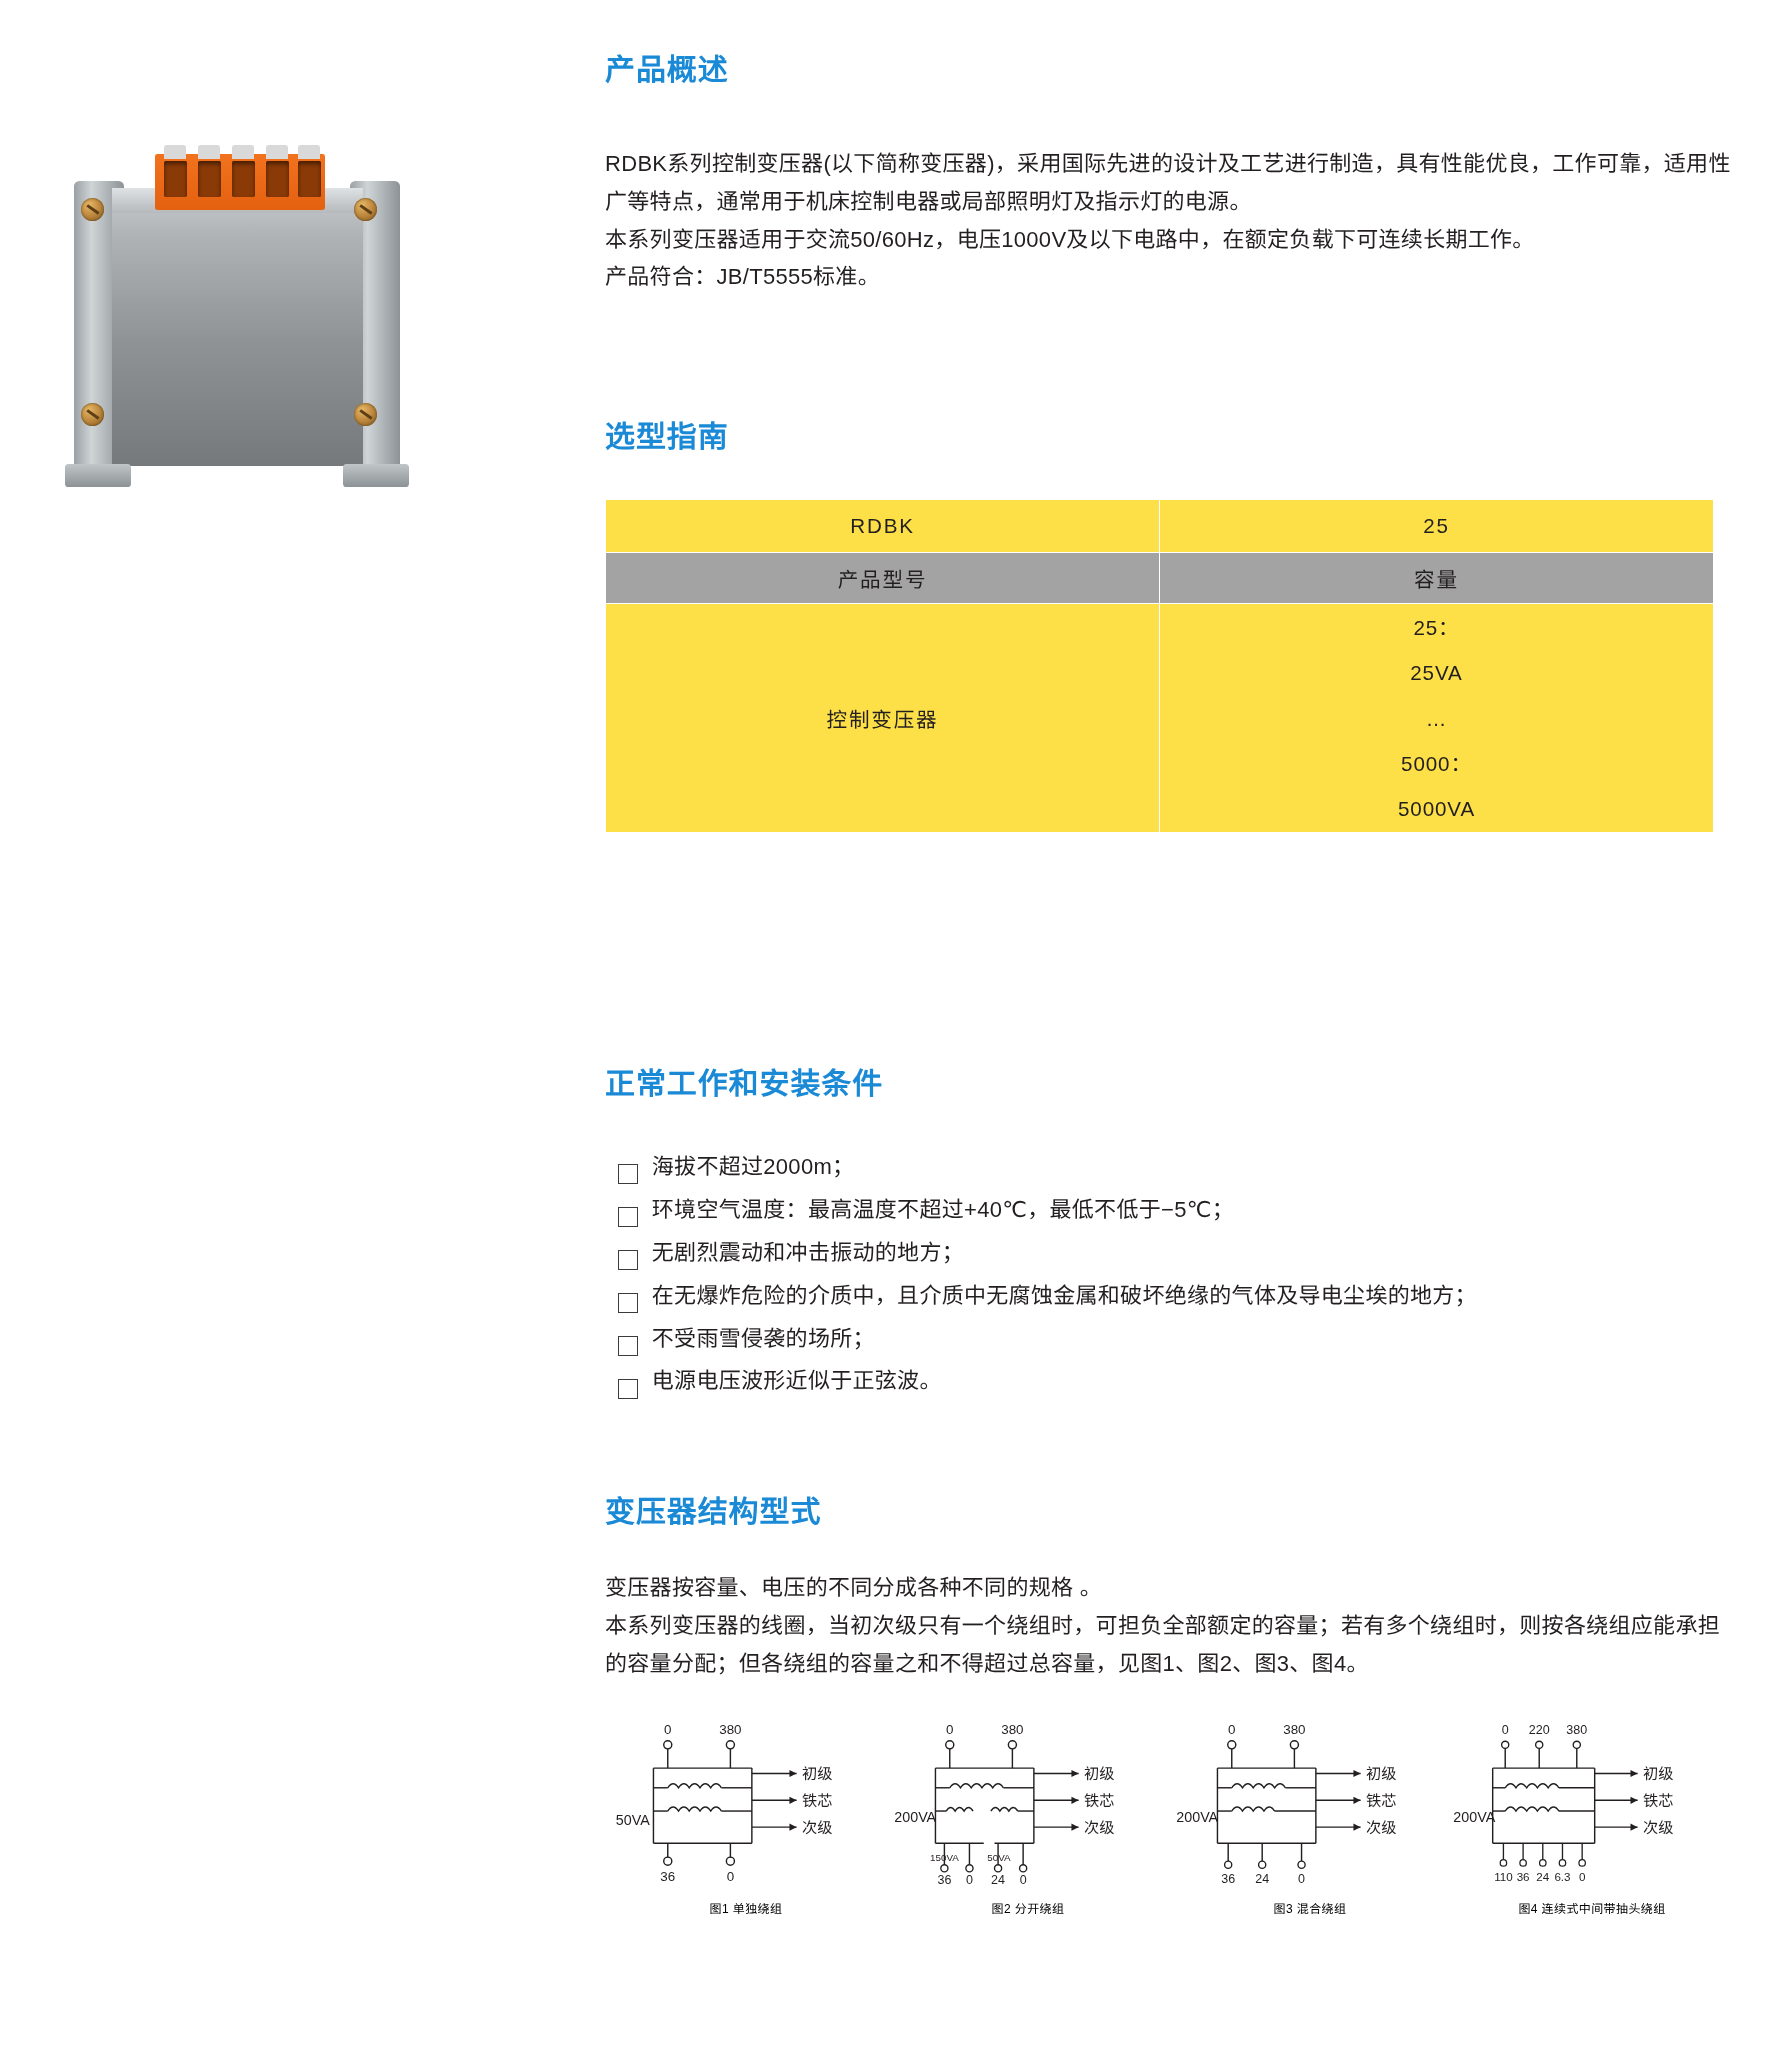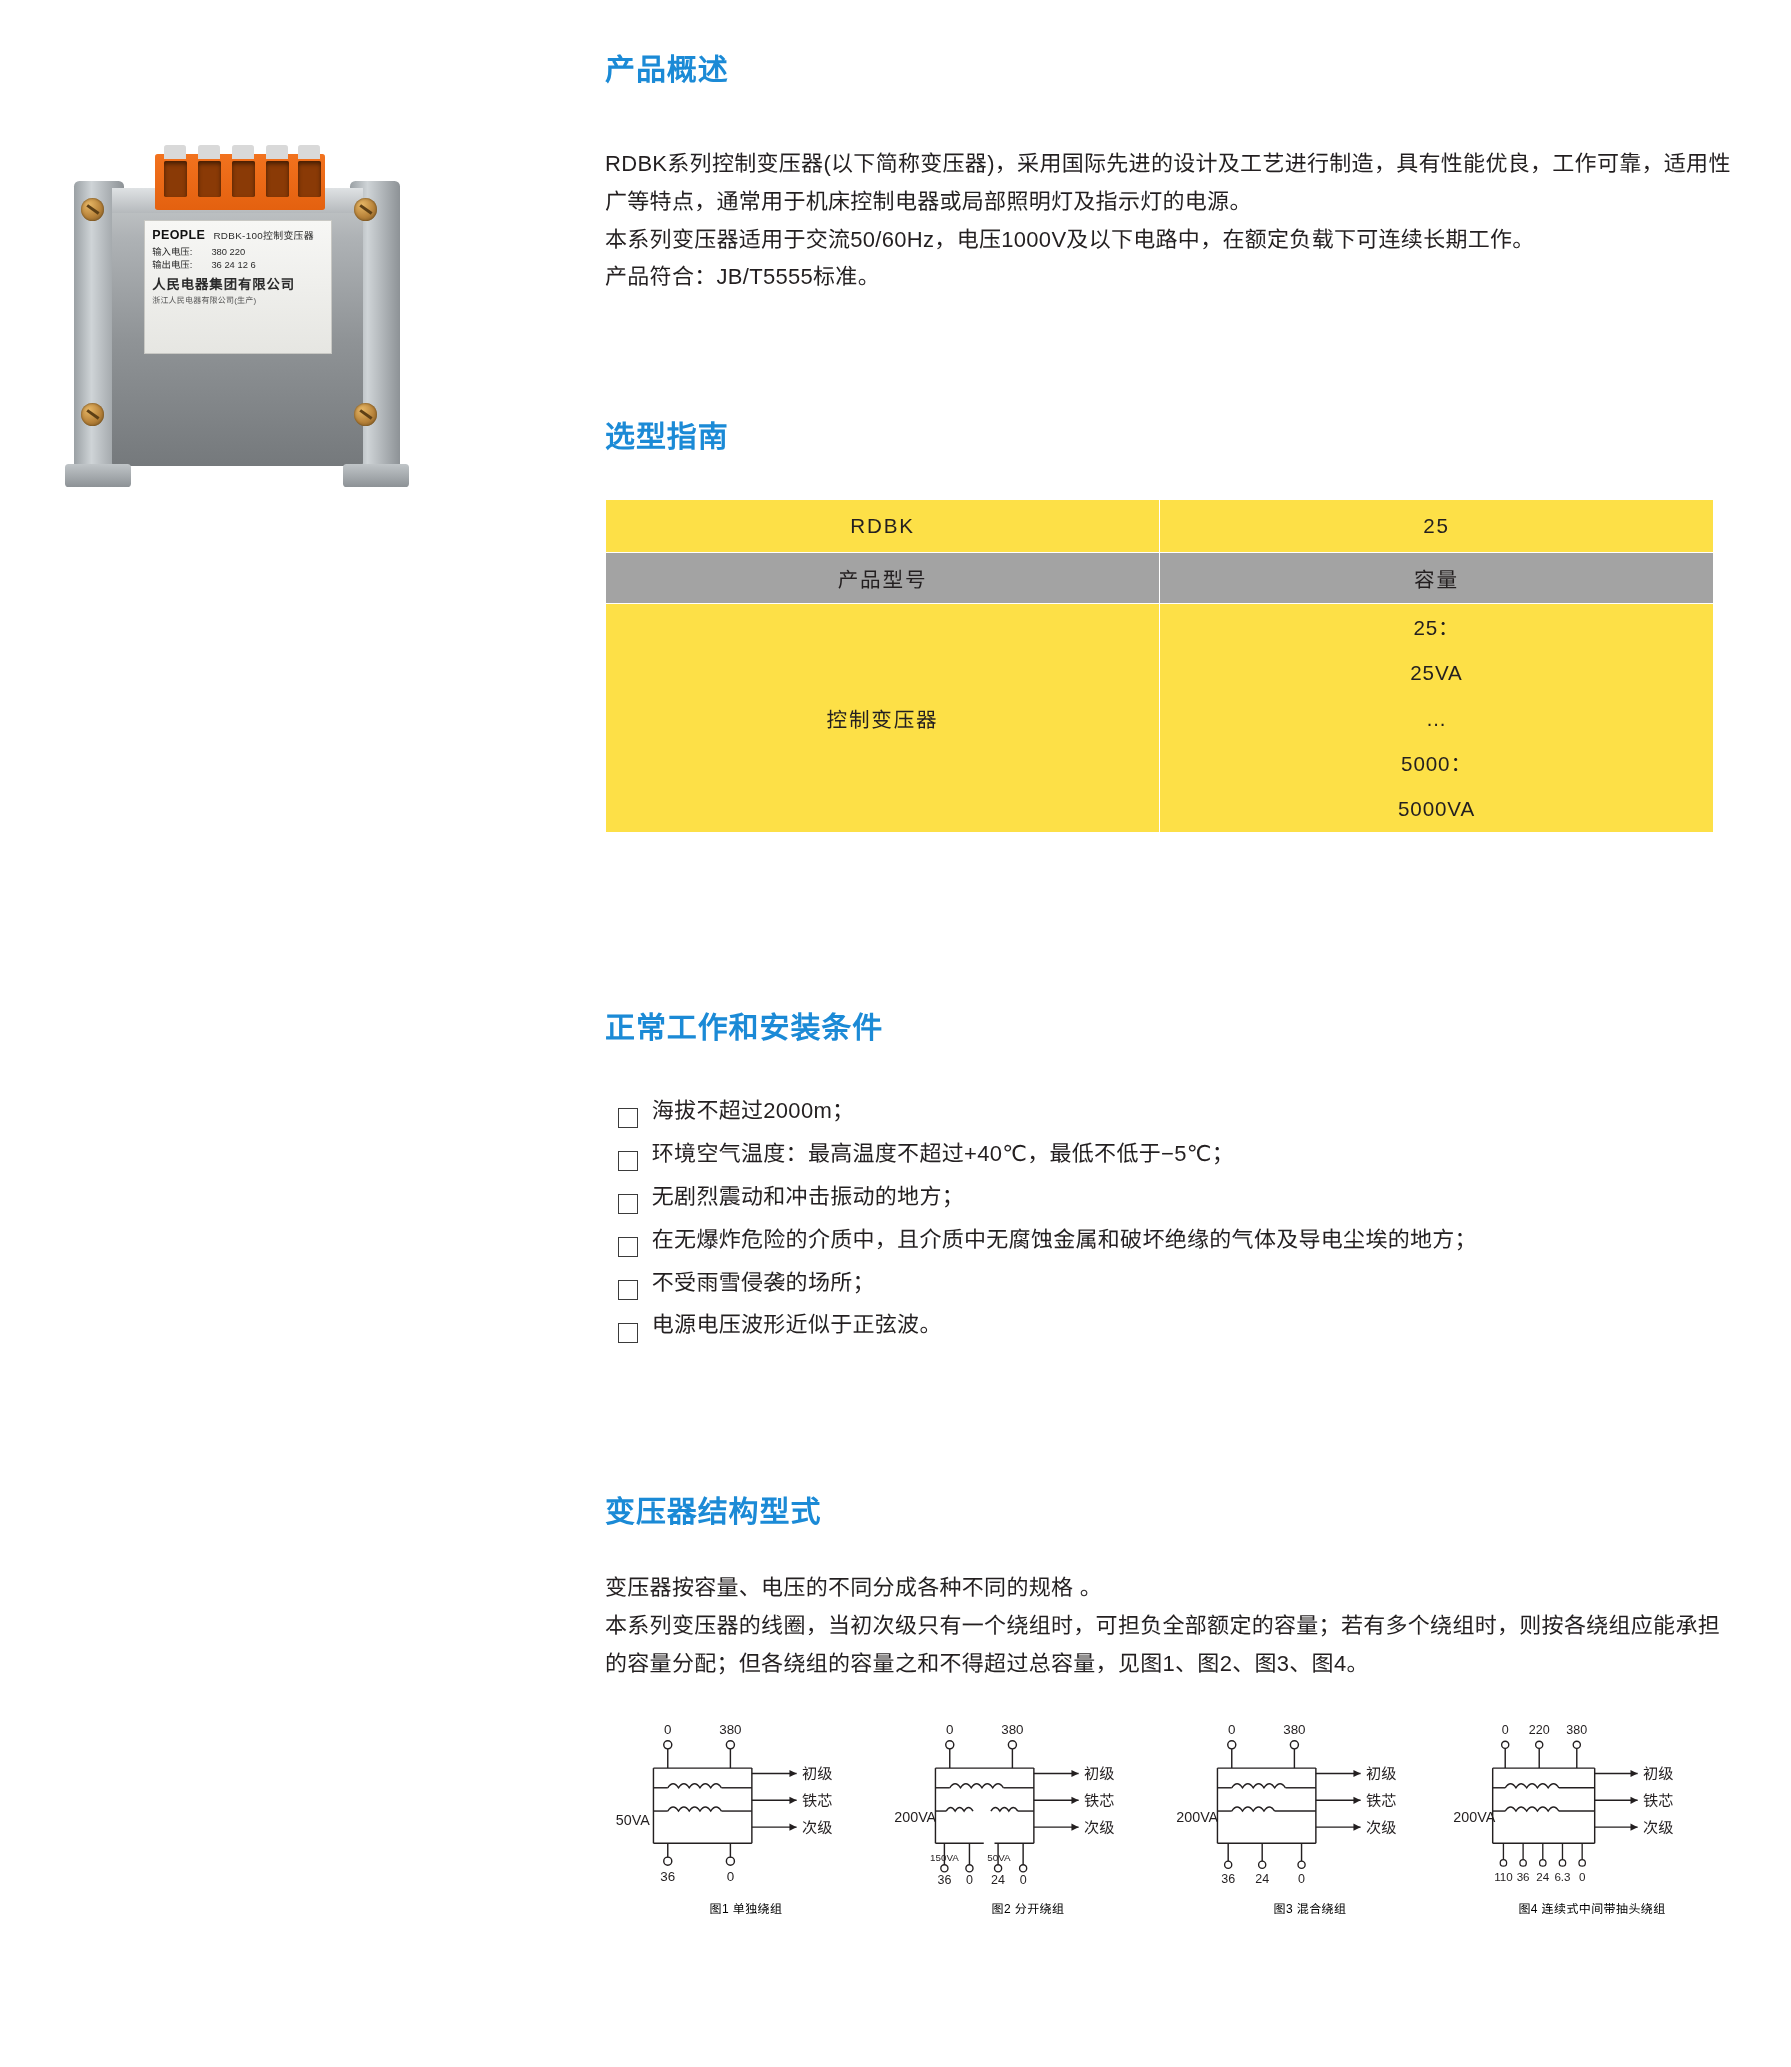--- a/index.html
+++ b/index.html
@@ -272,36 +272,20 @@
         <div class="tf-screwhole" style="left:77px;"></div>
         <div class="tf-screwhole" style="left:111px;"></div>
         <div class="tf-screwhole" style="left:143px;"></div>
         <div class="slot" style="left:9px;"></div>
         <div class="slot" style="left:43px;"></div>
         <div class="slot" style="left:77px;"></div>
         <div class="slot" style="left:111px;"></div>
         <div class="slot" style="left:143px;"></div>
       </div>
 
-      <div class="tf-label">
-        <div>
-          <span class="brand">PEOPLE</span>
-          <span class="model">RDBK-100控制变压器</span>
-        </div>
-        <div class="row">
-          <span class="k">输入电压:</span>
-          <span>380  220</span>
-        </div>
-        <div class="row">
-          <span class="k">输出电压:</span>
-          <span>36  24  12  6</span>
-        </div>
-        <div class="cn-company">人民电器集团有限公司</div>
-        <div class="cn-sub">浙江人民电器有限公司(生产)</div>
-      </div>
 
       <div class="screw s1"></div>
       <div class="screw s2"></div>
       <div class="screw s3"></div>
       <div class="screw s4"></div>
 
       <div class="tf-foot left"></div>
       <div class="tf-foot right"></div>
     </div>
   </div>
@@ -338,21 +322,21 @@
                 <div>…</div>
                 <div>5000：</div>
                 <div>5000VA</div>
               </div>
             </td>
           </tr>
         </tbody>
       </table>
     </div>
 
-    <div style="position:absolute; left:0; top:1003px; width:1128px;">
+    <div style="position:absolute; left:0; top:1059px; width:1128px;">
       <h2 class="section-title">正常工作和安装条件</h2>
       <ul class="cond-list" style="margin-top:43px; padding-left:12.5px;">
         <li>
           <span class="cond-box"></span>
           <span>海拔不超过2000m；</span>
         </li>
         <li>
           <span class="cond-box"></span>
           <span>环境空气温度：最高温度不超过+40℃，最低不低于−5℃；</span>
         </li>

